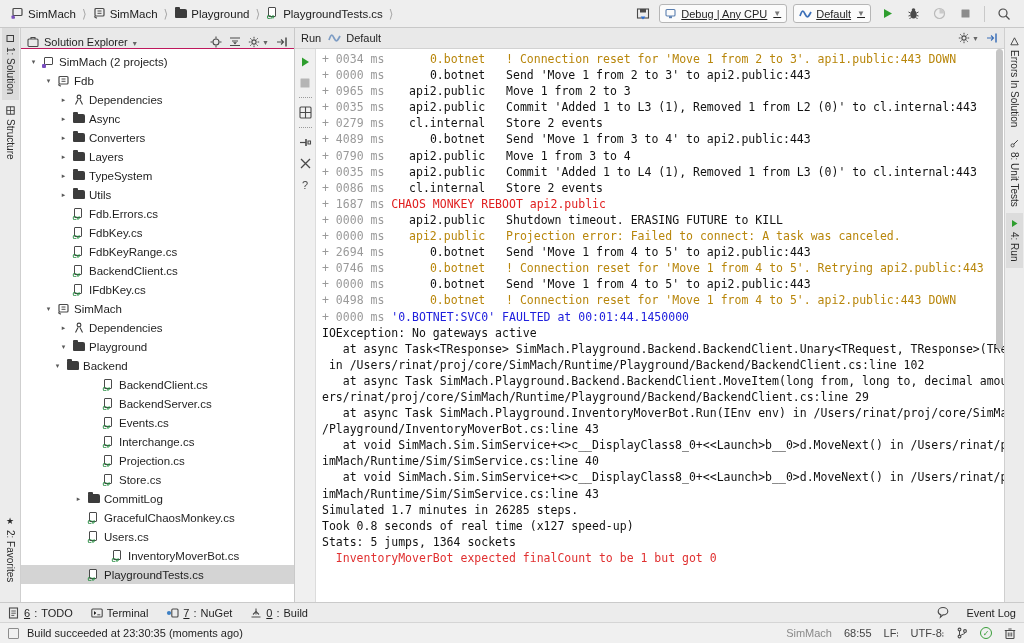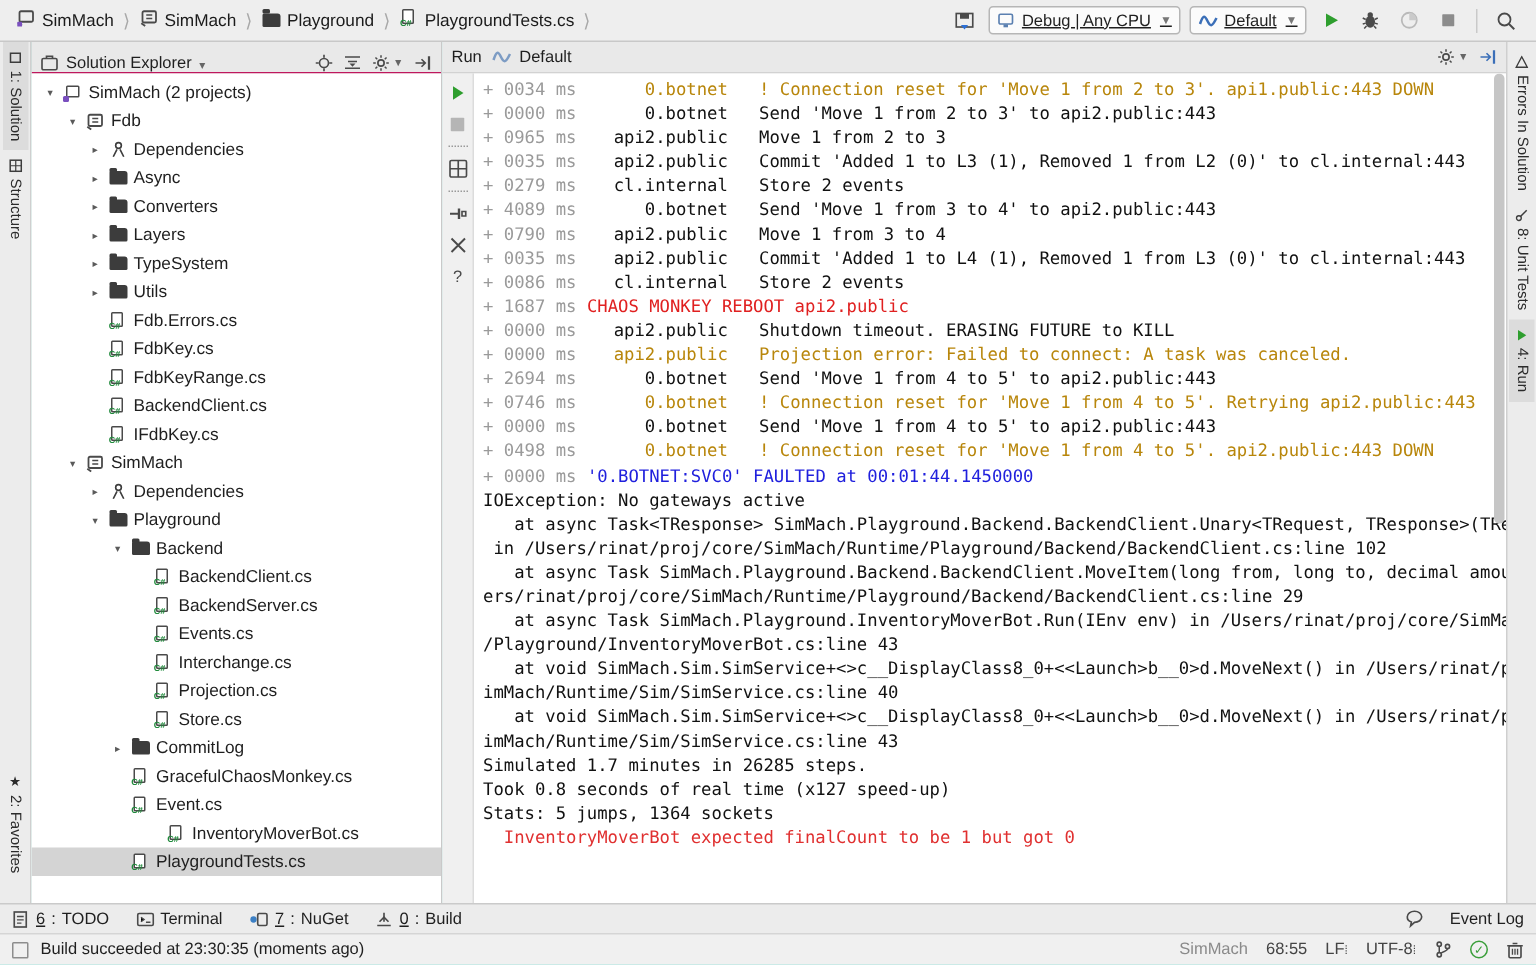--- a/index.html
+++ b/index.html
@@ -443,21 +443,21 @@
             </span>
             <span>Dependencies</span>
           </div>
           <div class="node" style="padding-left:38px">
             <span class="arrow">▾</span>
             <span class="nico">
               <span class="i-folder"></span>
             </span>
             <span>Playground</span>
           </div>
-          <div class="node" style="padding-left:53px">
+          <div class="node" style="padding-left:32px">
             <span class="arrow">▾</span>
             <span class="nico">
               <span class="i-folder"></span>
             </span>
             <span>Backend</span>
           </div>
           <div class="node" style="padding-left:68px">
             <span class="arrow empty"></span>
             <span class="nico">
               <span class="i-cs">
@@ -535,21 +535,21 @@
             <span>GracefulChaosMonkey.cs</span>
           </div>
           <div class="node" style="padding-left:53px">
             <span class="arrow empty"></span>
             <span class="nico">
               <span class="i-cs">
                 <span class="pg"></span>
                 <span class="sh">C#</span>
               </span>
             </span>
-            <span>Event.cs</span>
+            <span>Users.cs</span>
           </div>
           <div class="node" style="padding-left:77px">
             <span class="arrow empty"></span>
             <span class="nico">
               <span class="i-cs">
                 <span class="pg"></span>
                 <span class="sh">C#</span>
               </span>
             </span>
             <span>InventoryMoverBot.cs</span>

